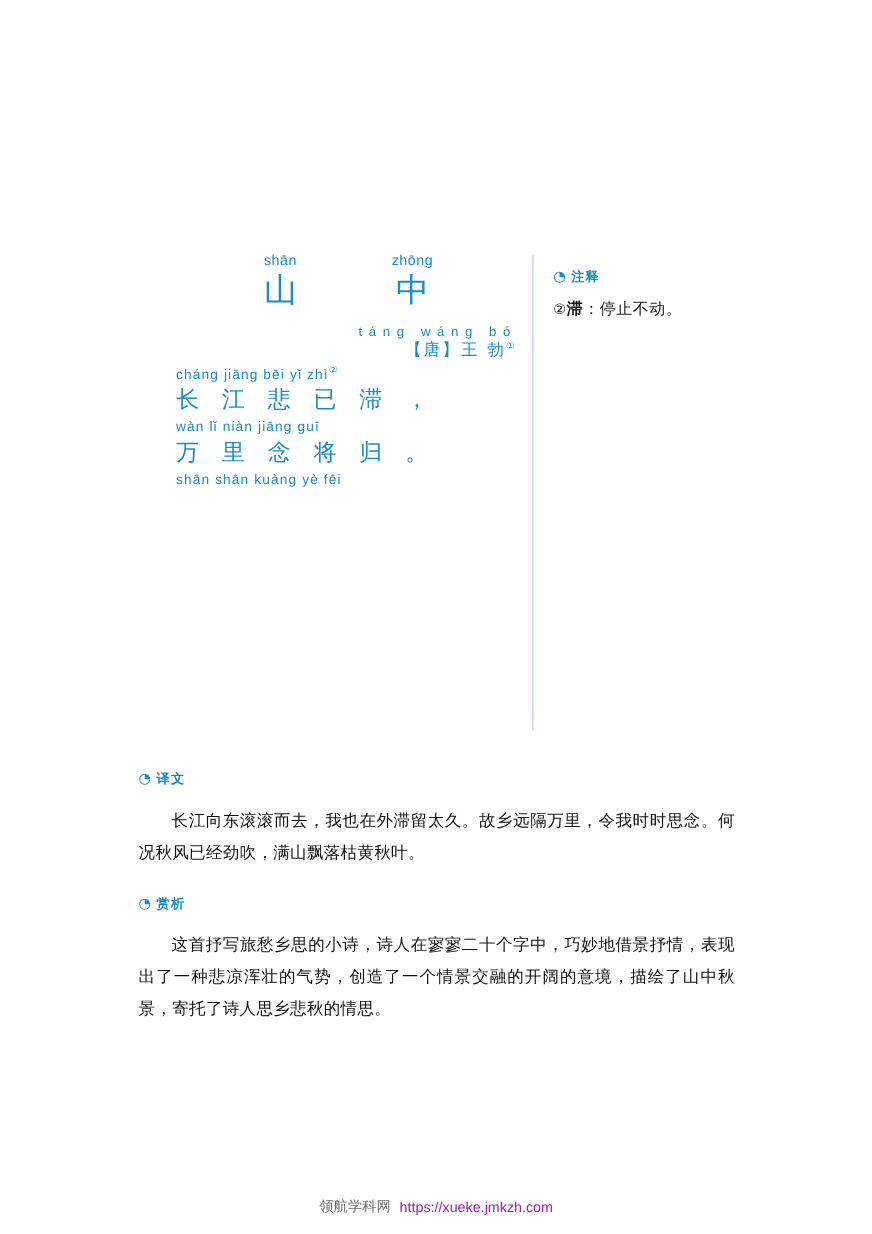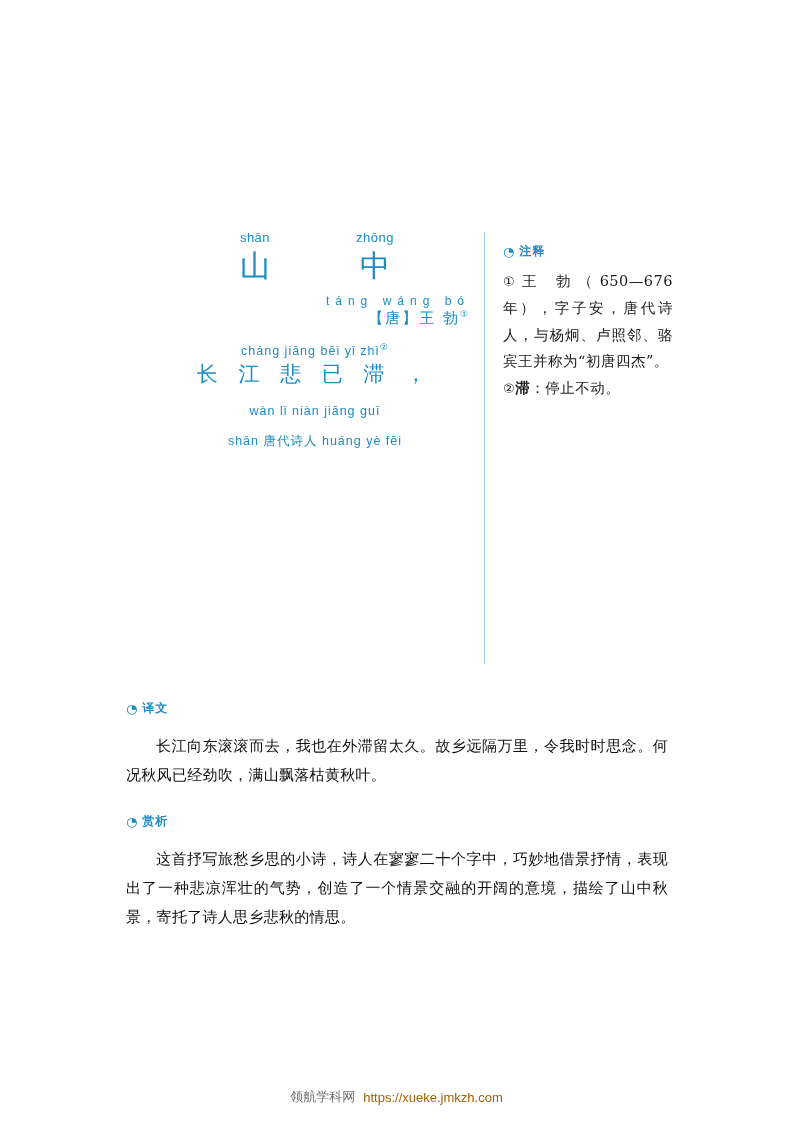--- a/index.html
+++ b/index.html
@@ -71,22 +71,22 @@
     letter-spacing: 2px;
     display: block;
     margin-top: 1px;
   }
   .byline .hz sup {
     font-size: 9px;
     vertical-align: super;
   }
 
   .line {
-    text-align: center;
-    margin-top: 13px;
+    text-align: left;
+    margin-top: 2px;
   }
   .line .py {
     font-family: "Liberation Sans", sans-serif;
     font-size: 12.5px;
     color: #1b8cc4;
     letter-spacing: 1px;
     display: block;
     line-height: 1.35;
   }
   .line .py sup {
@@ -184,21 +184,21 @@
     gap: 8px;
   }
   .footer .brand {
     font-family: "DejaVu Sans", sans-serif;
     font-size: 13px;
     color: #6e6e6e;
   }
   .footer .url {
     font-family: "Liberation Sans", sans-serif;
     font-size: 13px;
-    color: #a16207;
+    color: #a21caf;
     text-align: right;
   }
 </style>
 </head>
 <body>
 
 <div class="page">
 
   <div class="poem-area">
 
@@ -218,40 +218,38 @@
       <span class="hz"><span>【唐】王  勃</span><sup>①</sup></span>
     </div>
 
     <div class="line">
       <span class="py"><span>cháng jiāng bēi  yǐ  zhì</span><sup>②</sup></span>
       <span class="hz">长 江 悲 已 滞  ，</span>
     </div>
 
     <div class="line">
       <span class="py">wàn   lǐ   niàn jiāng guī</span>
+      <span class="hz">万 里 念 将 归 。</span>
     </div>
 
 
     <div class="line">
-      <span class="py">shān 唐代诗人 huáng  yè   fēi</span>
+      <span class="py">shān shān kuàng  yè   fēi</span>
     </div>
 
   </div>
 
   <div class="divider"></div>
 
   <div class="notes">
     <div class="sec-head">
       <span class="bullet">◔</span>
       <span class="sec-title">注释</span>
     </div>
     <div class="note-item">
-      <span class="marker">①</span><span>王 勃（650—676年），字子安，唐代诗人，与杨炯、卢照邻、骆宾王并称为“初唐四杰”。</span>
-    </div>
-    <div class="note-item">
       <span class="marker">②</span><b>滞</b><span>：停止不动。</span>
     </div>
   </div>
 
   <div class="lower">
 
     <div class="block">
       <div class="sec-head">
         <span class="bullet">◔</span>
         <span class="sec-title">译文</span>

